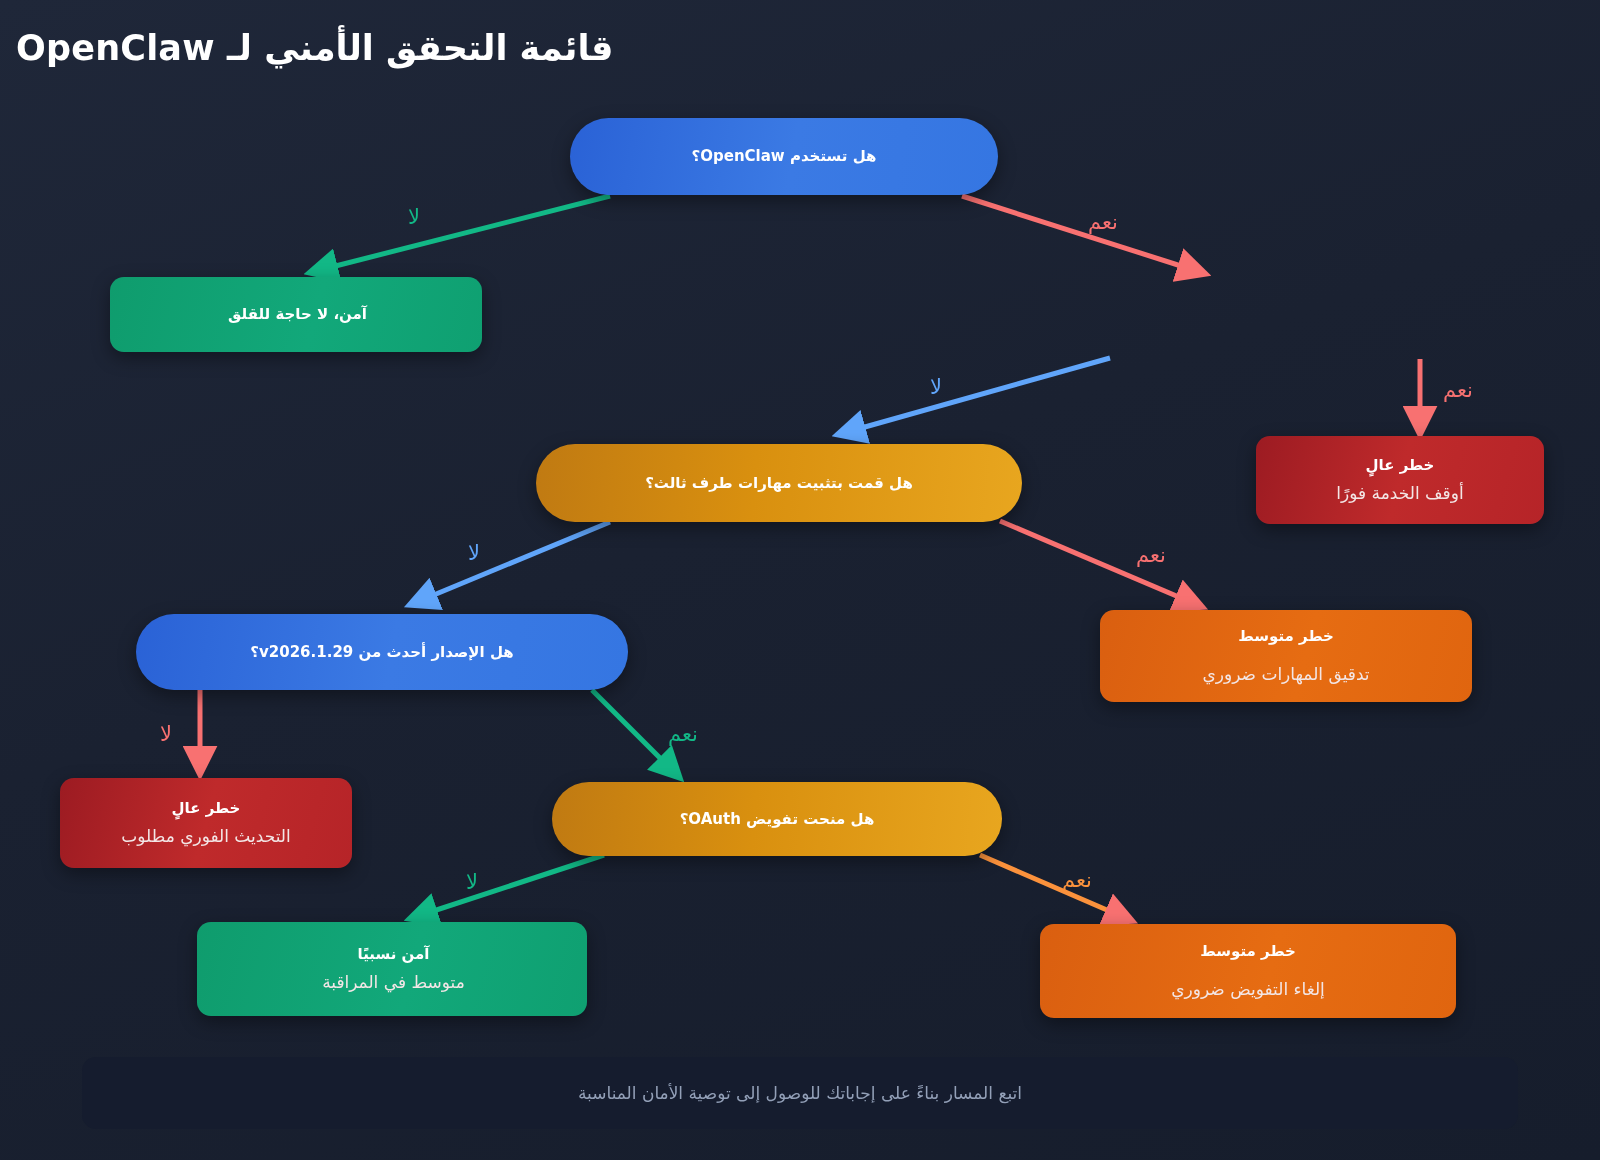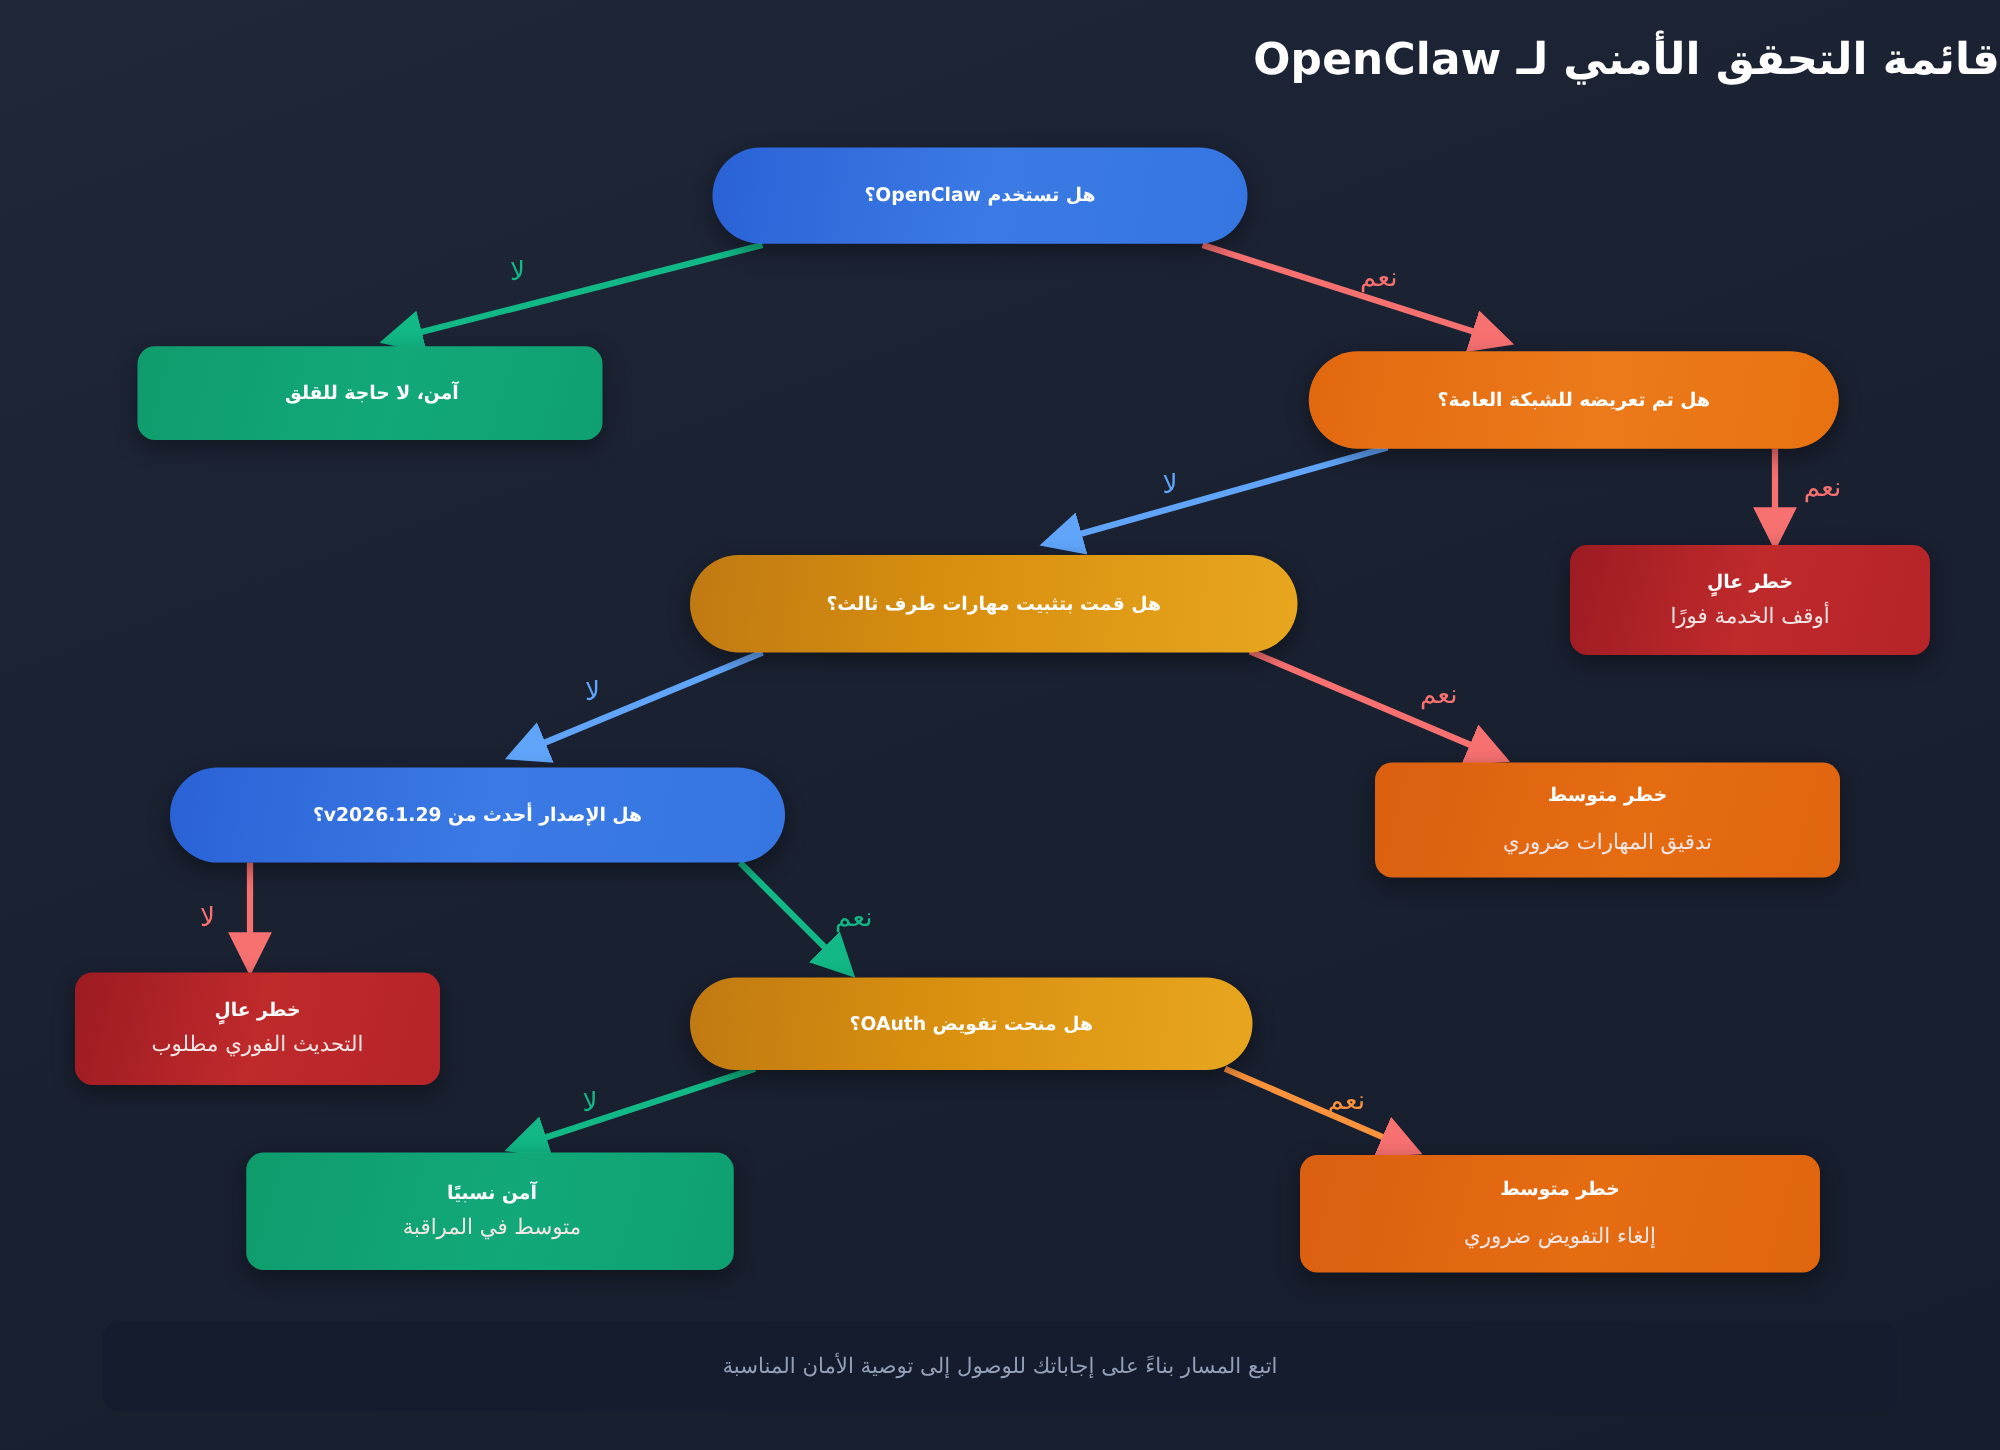--- a/index.html
+++ b/index.html
@@ -23,26 +23,27 @@
     background:
       linear-gradient(160deg, #1f2739 0%, #1a2131 45%, #161d2c 100%);
   }
 
   
   #title {
     position: absolute;
     top: 28px;
     left: 0;
     width: 1600px;
-    text-align: right;
+    text-align: left;
     font-size: 35px;
     font-weight: bold;
     color: #ffffff;
     letter-spacing: 0.2px;
     direction: rtl;
+    padding-left: 16px;
   }
 
   
   #edges {
     position: absolute;
     top: 0; left: 0;
     width: 1600px;
     height: 1160px;
     pointer-events: none;
   }
@@ -181,30 +182,27 @@
   <div class="edge-label lbl-orange" style="left:1062px; top:868px;">نعم</div>
 
   <div class="node decision fill-blue" style="left:570px; top:118px; width:428px; height:77px;">
     <span class="line1">هل تستخدم OpenClaw؟</span>
   </div>
 
   <div class="node outcome fill-green" style="left:110px; top:277px; width:372px; height:75px;">
     <span class="line1">آمن، لا حاجة للقلق</span>
   </div>
 
-  <div class="node decision fill-orange" style="left:1047px; top:281px; width:424px; height:78px;">
-    <span class="line1">هل تم تعريضه للشبكة العامة؟</span>
-  </div>
 
   <div class="node outcome fill-red" style="left:1256px; top:436px; width:288px; height:88px;">
     <span class="line1">خطر عالٍ</span>
     <span class="line2">أوقف الخدمة فورًا</span>
   </div>
 
-  <div class="node decision fill-amber" style="left:552px; top:444px; width:486px; height:78px;">
+  <div class="node decision fill-amber" style="left:536px; top:444px; width:486px; height:78px;">
     <span class="line1">هل قمت بتثبيت مهارات طرف ثالث؟</span>
   </div>
 
   <div class="node outcome fill-orange2" style="left:1100px; top:610px; width:372px; height:92px;">
     <span class="line1">خطر متوسط</span>
     <span class="line2">تدقيق المهارات ضروري</span>
   </div>
 
   <div class="node decision fill-blue" style="left:136px; top:614px; width:492px; height:76px;">
     <span class="line1">هل الإصدار أحدث من v2026.1.29؟</span>

